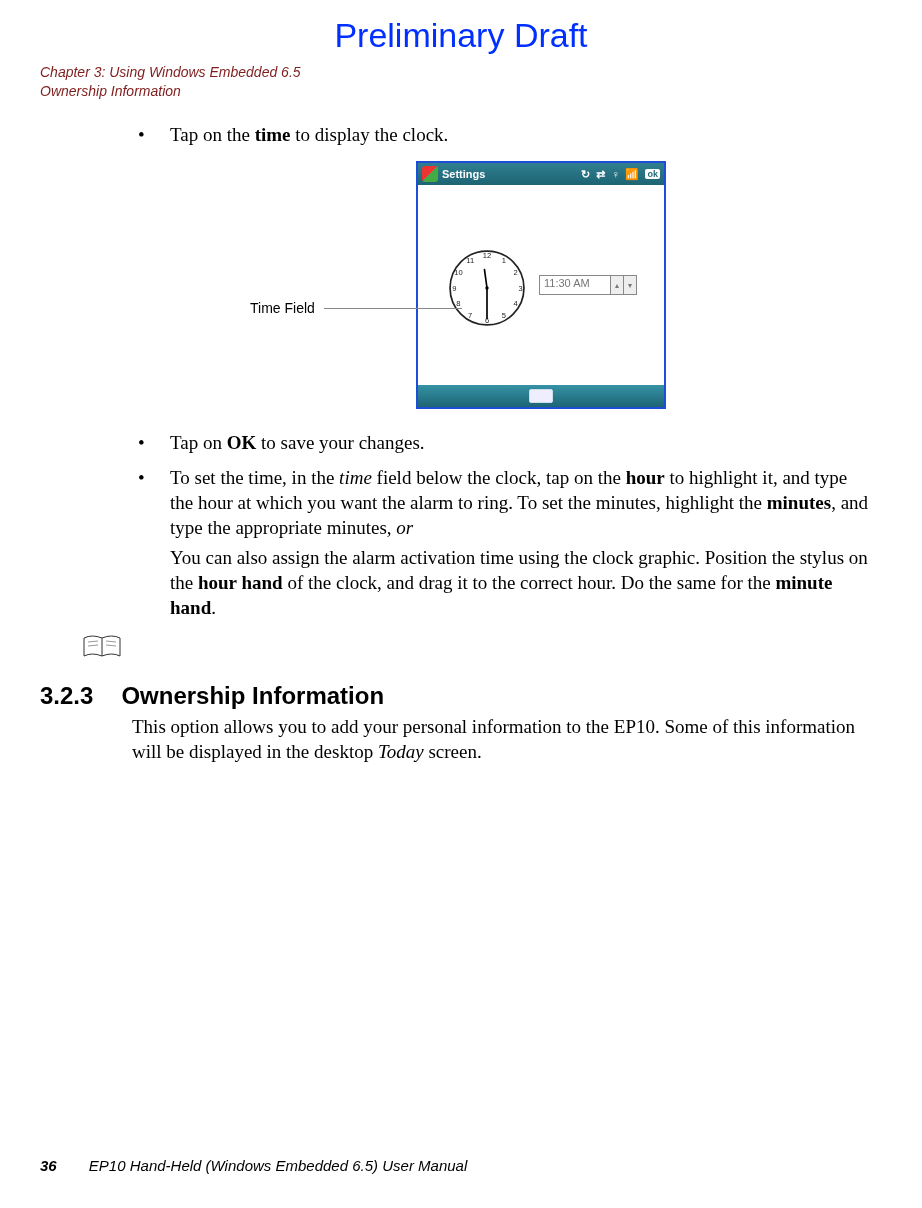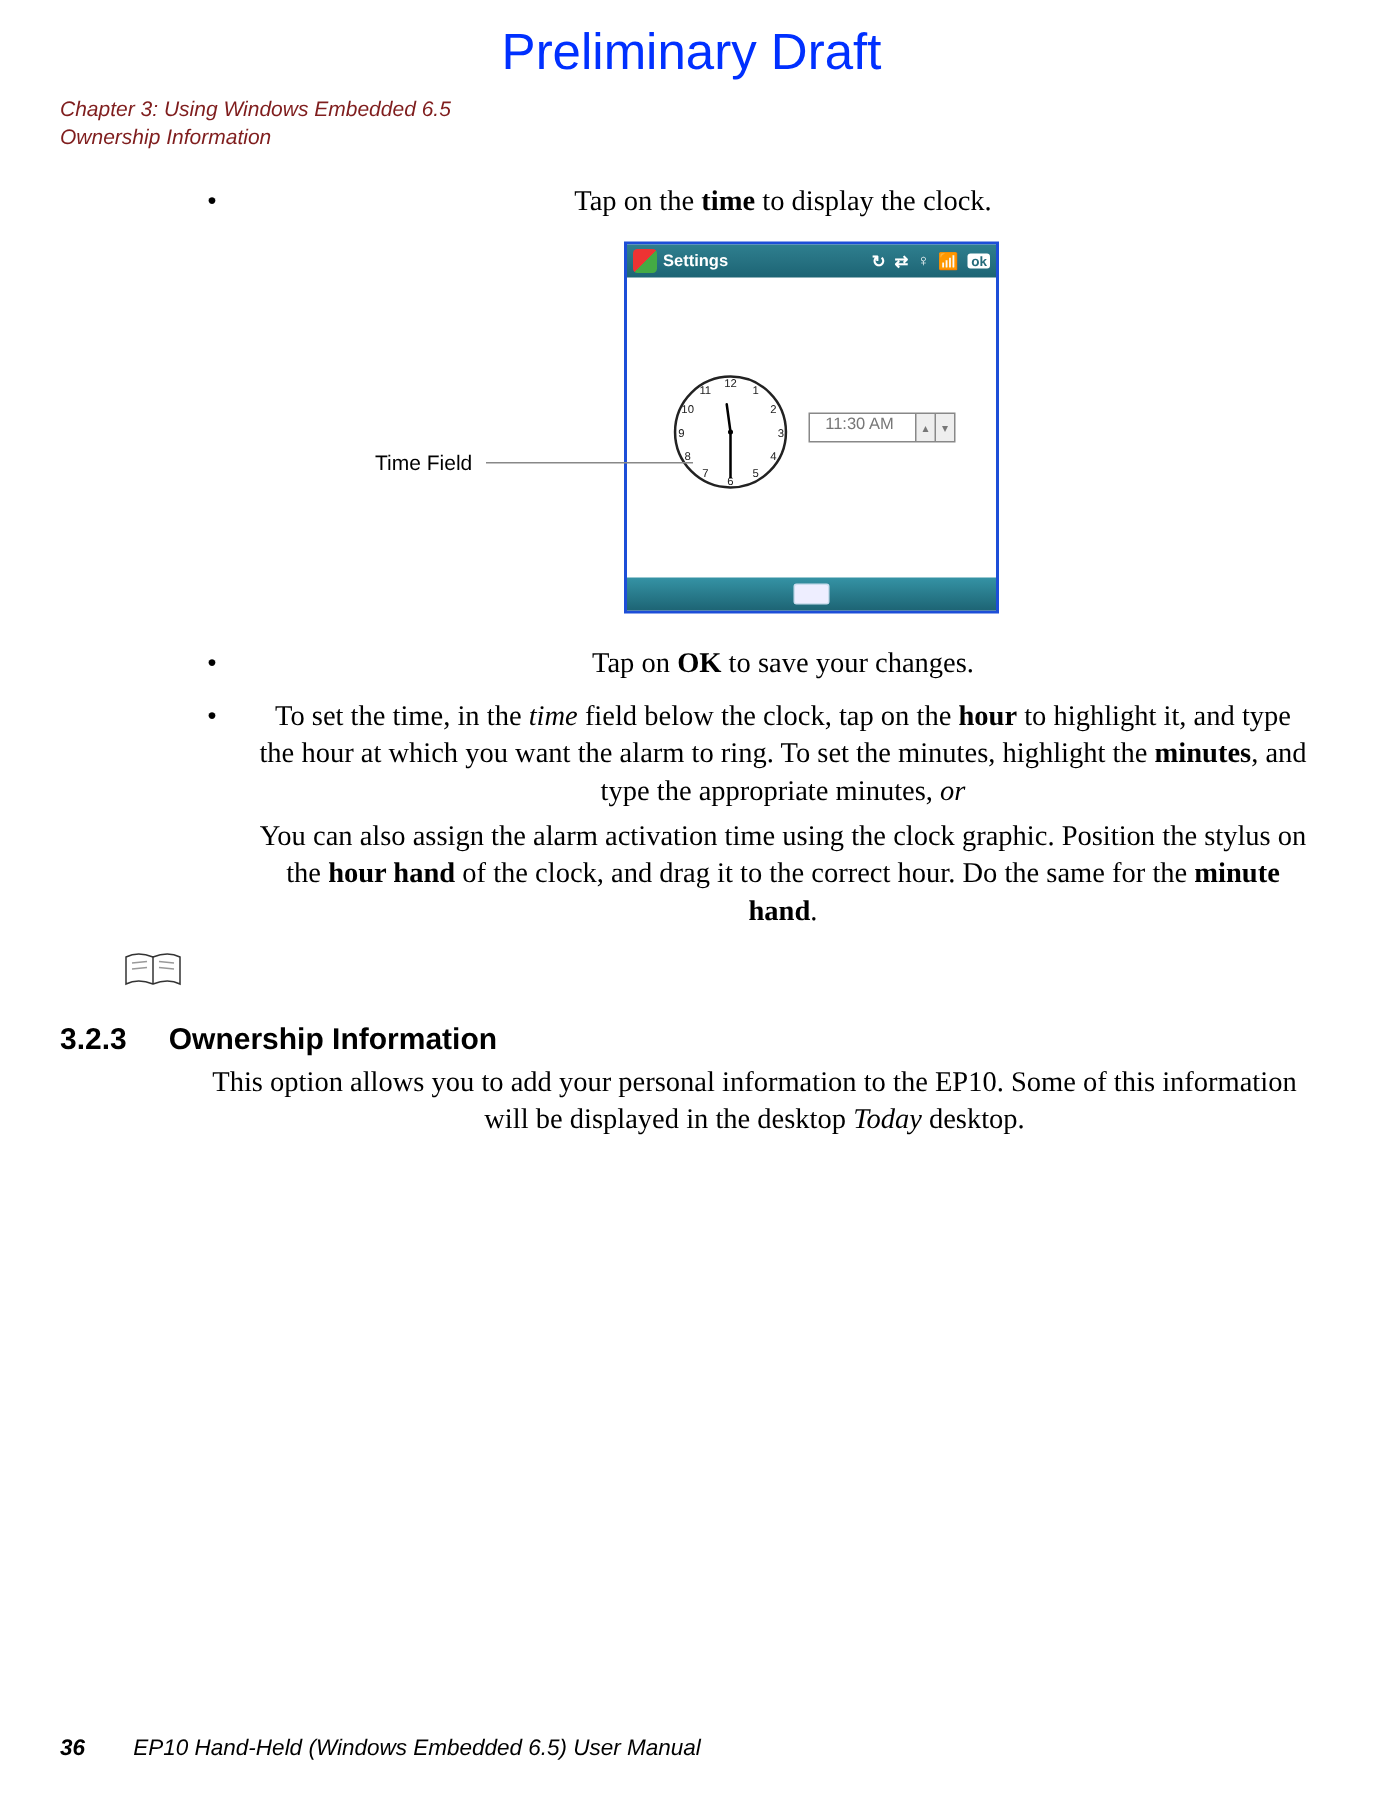--- a/index.html
+++ b/index.html
@@ -30,21 +30,20 @@
     font-style: italic;
     font-size: 14px;
     line-height: 1.35;
     color: #7f1d1d;
   }
   .content {
     margin-left: 92px;
     margin-right: 8px;
     font-size: 19px;
     line-height: 1.3;
-    text-align: center;
   }
   ul.bullets {
     list-style: none;
     padding: 0;
     margin: 22px 0 0 0;
   }
   ul.bullets > li {
     position: relative;
     padding-left: 38px;
     margin-bottom: 10px;
@@ -176,21 +175,21 @@
     font-style: italic;
     font-size: 19px;
     line-height: 1.3;
     max-width: 700px;
   }
   .section-head {
     display: flex;
     gap: 28px;
     font-family: "Trebuchet MS", Arial, sans-serif;
     font-weight: 700;
-    font-size: 20px;
+    font-size: 24px;
     margin: 2px 0 4px -92px;
   }
   .section-body {
     font-size: 19px;
     line-height: 1.3;
     margin-top: 4px;
   }
   .footer {
     position: absolute;
     left: 40px;
@@ -302,21 +301,21 @@
           <line x1="24" y1="11" x2="34" y2="12" stroke="#999"></line>
         </svg>
       </div>
     </div>
 
     <div class="section-head">
       <span>3.2.3</span>
       <span>Ownership Information</span>
     </div>
     <div class="section-body">
-      <span>This option allows you to add your personal information to the EP10. Some of this informa­tion will be displayed in the desktop </span><span class="ital">Today</span><span> desktop.</span>
+      <span>This option allows you to add your personal information to the EP10. Some of this informa­tion will be displayed in the desktop </span><span class="ital">Today</span><span> screen.</span>
     </div>
 
   </div>
 
   <div class="footer">
     <span class="pn">36</span>
     <span>EP10 Hand-Held (Windows Embedded 6.5) User Manual</span>
   </div>
 
 </div>

